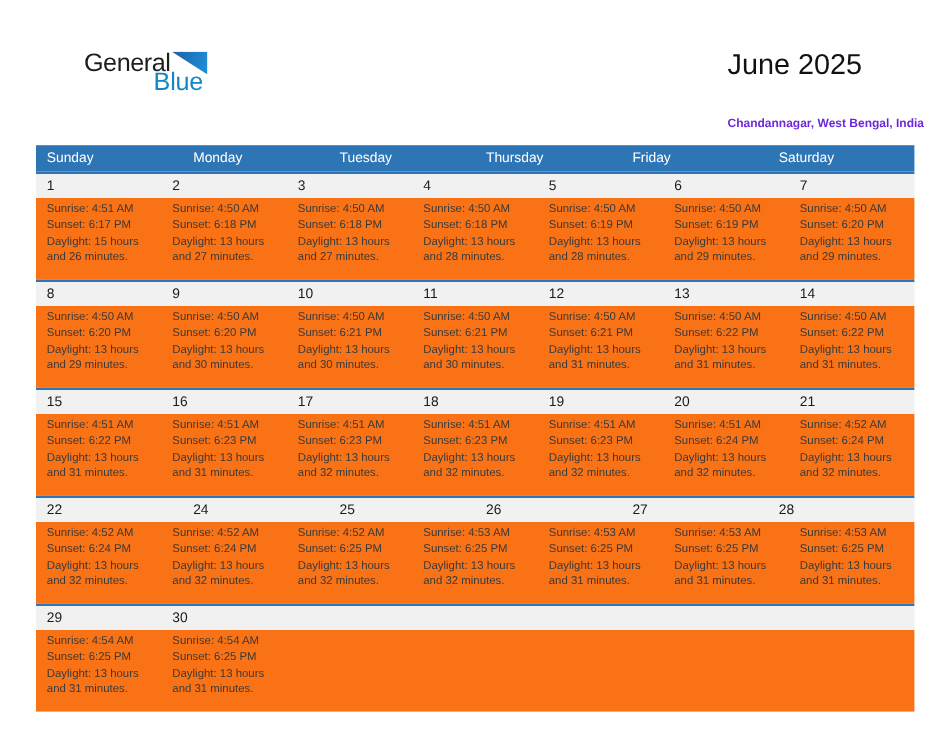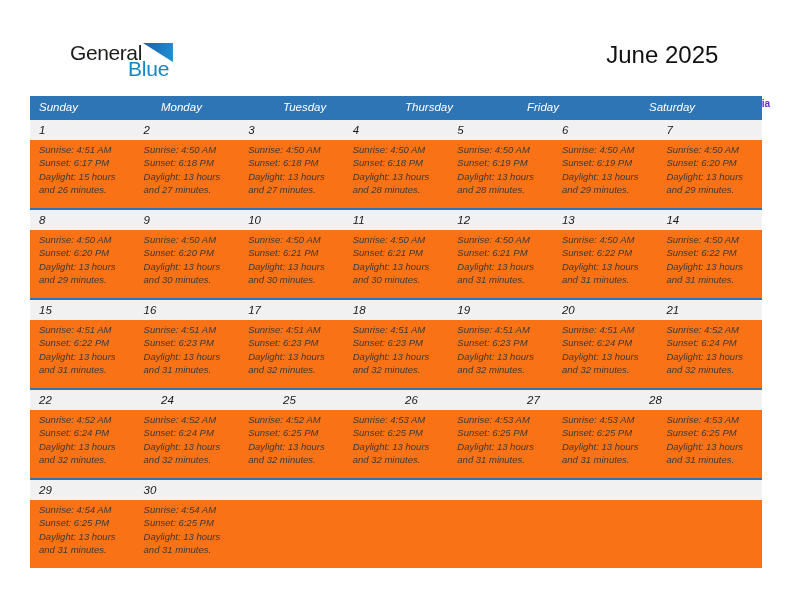--- a/index.html
+++ b/index.html
@@ -26,21 +26,21 @@
     font-size: 21px; color: #1287c6; letter-spacing: -0.2px;
     margin-left: 58px; margin-top: -5px; line-height: 21px;
   }
 
   
   .titles { position: absolute; right: 22px; top: 42px; text-align: left; }
   .title { font-size: 24px; font-weight: 400; color: #111; line-height: 26px; }
   .subtitle { font-size: 10px; font-weight: 700; color: #6d28d9; margin-top: 30px; }
 
   
-  .calendar { position: absolute; left: 30px; top: 96px; width: 732px; font-style: italic; }
+  .calendar { position: absolute; left: 30px; top: 121px; width: 732px; }
   .weekday-row {
     display: flex; background: #2e75b6; height: 22px;
   }
   .weekday {
     flex: 1 1 0; color: #ffffff; font-size: 11.5px; line-height: 22px;
     padding-left: 9px; overflow: hidden; white-space: nowrap;
   }
   .week { border-top: 2px solid #2e75b6; }
   .num-row { display: flex; background: #f1f1f1; height: 20px; }
   .num {

